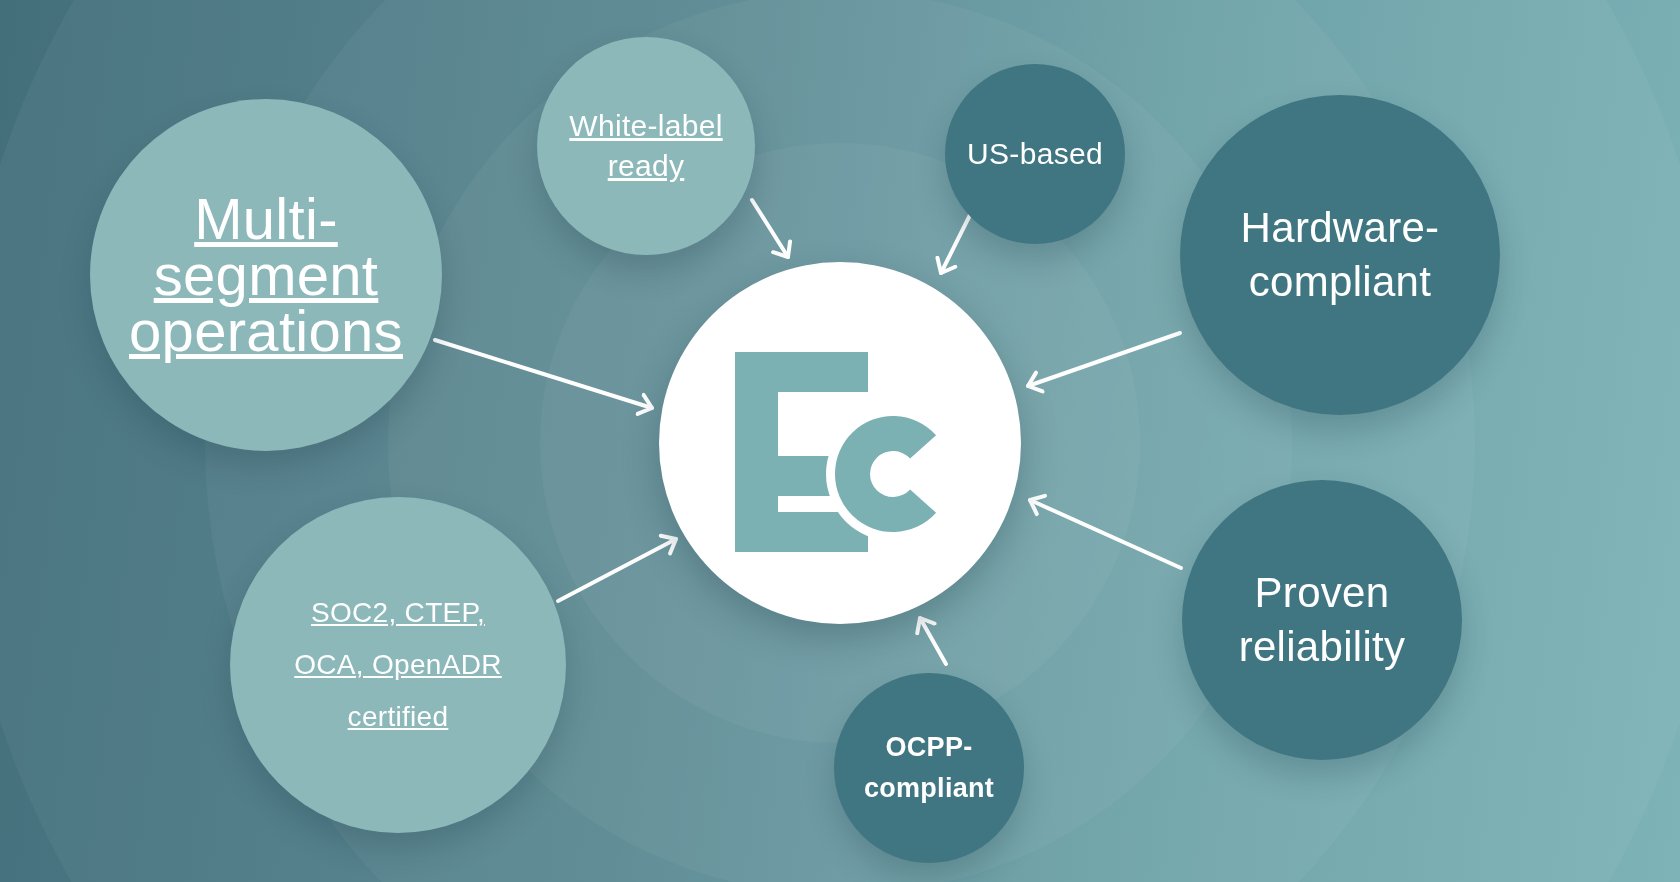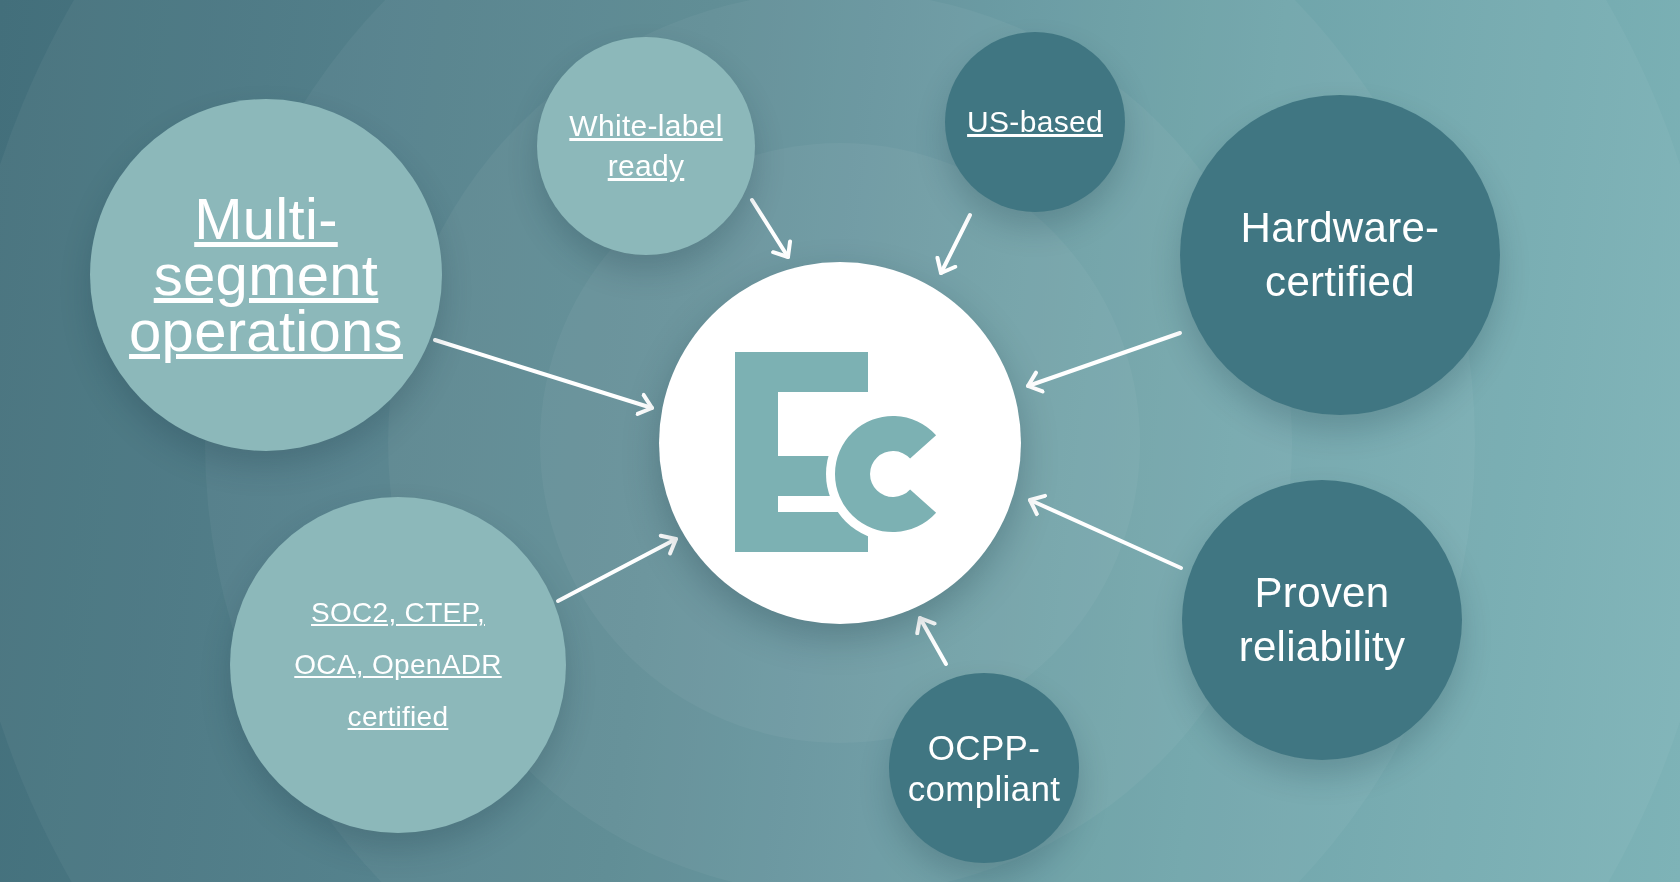--- a/index.html
+++ b/index.html
@@ -31,24 +31,24 @@
     border-radius:50%;background:#ffffff;
     box-shadow:0 14px 36px rgba(23,52,62,0.28);
   }
   .sr-only{
     position:absolute;width:1px;height:1px;overflow:hidden;
     clip:rect(0 0 0 0);white-space:nowrap;
   }
   
   #node-multi    {left:90px;  top:99px;  width:352px;height:352px;font-size:58px;line-height:56px;}
   #node-white    {left:537px; top:37px;  width:218px;height:218px;font-size:30px;line-height:40px;}
-  #node-us       {left:945px; top:32px;  width:180px;height:180px;font-size:30px;line-height:38px;text-decoration:underline;}
+  #node-us       {left:945px; top:64px;  width:180px;height:180px;font-size:30px;line-height:38px;}
   #node-hardware {left:1180px;top:95px;  width:320px;height:320px;font-size:42px;line-height:54px;}
   #node-proven   {left:1182px;top:480px; width:280px;height:280px;font-size:42px;line-height:54px;}
-  #node-ocpp     {left:889px; top:673px; width:190px;height:190px;font-size:35px;line-height:41px;}
+  #node-ocpp     {left:834px; top:673px; width:190px;height:190px;font-size:27px;line-height:41px;font-weight:bold;}
   #node-soc2     {left:230px; top:497px; width:336px;height:336px;font-size:28px;line-height:52px;}
 </style>
 </head>
 <body>
 
 <div id="canvas">
 
   <div class="ring" style="left:-45px; top:-442px; width:1770px;height:1770px;"></div>
   <div class="ring" style="left:205px; top:-192px; width:1270px;height:1270px;"></div>
   <div class="ring" style="left:388px; top:-9px;   width:904px; height:904px;"></div>
@@ -78,21 +78,21 @@
     <span>White-label
 ready</span>
   </div>
 
   <div id="node-us" class="node dark">
     <span>US-based</span>
   </div>
 
   <div id="node-hardware" class="node dark">
     <span>Hardware-
-certified</span>
+compliant</span>
   </div>
 
   <div id="node-proven" class="node dark">
     <span>Proven
 reliability</span>
   </div>
 
   <div id="node-ocpp" class="node dark">
     <span>OCPP-
 compliant</span>

